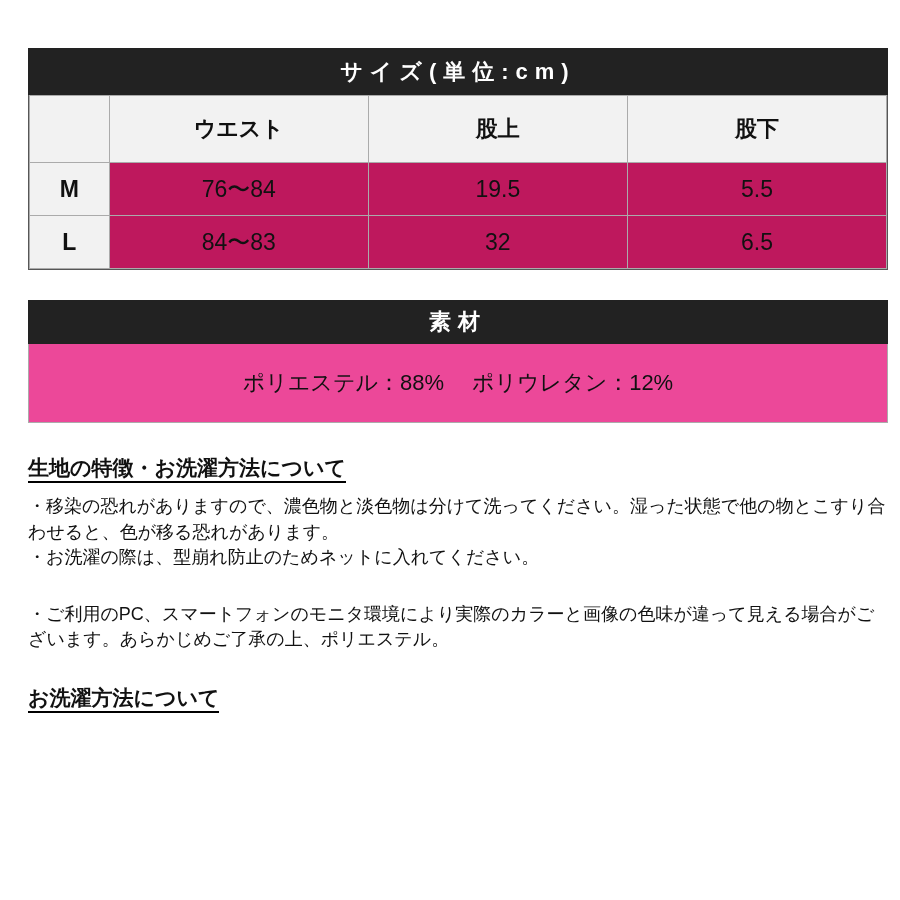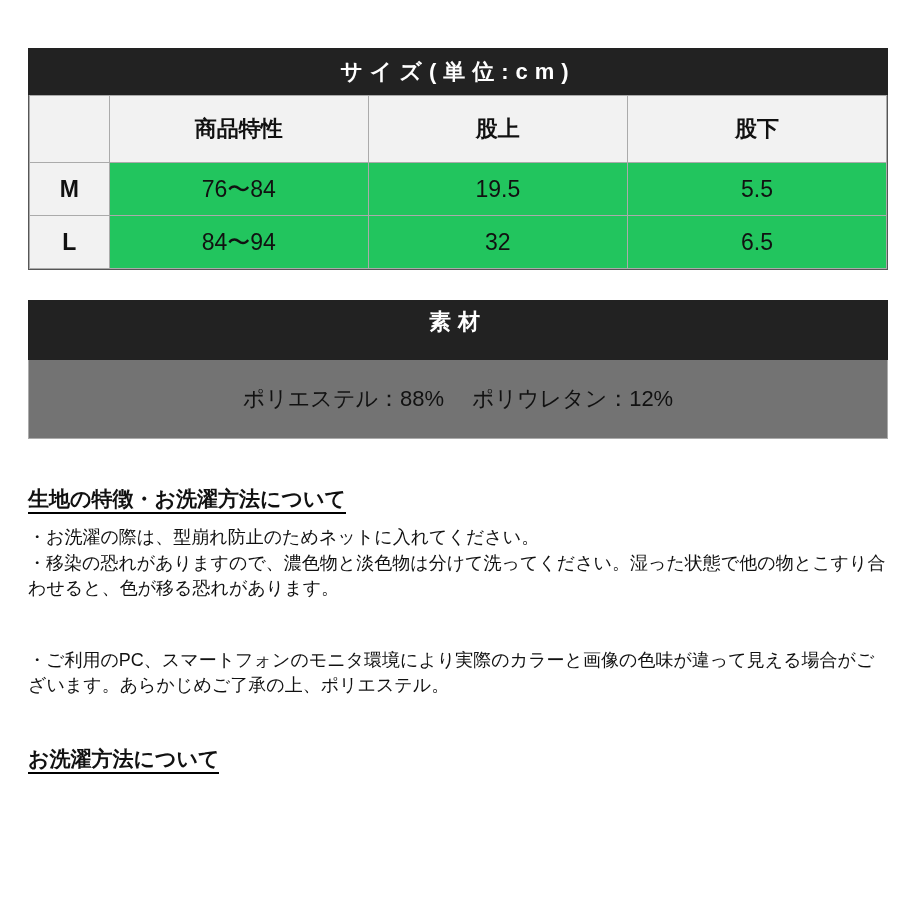--- a/index.html
+++ b/index.html
@@ -53,43 +53,43 @@
     font-size: 22px;
     font-weight: bold;
   }
   table.size-table tbody tr { height: 53px; }
   table.size-table tbody th.row-label {
     background: #f2f2f2;
     font-size: 23px;
     font-weight: bold;
   }
   table.size-table tbody td {
-    background: #22c55e;
+    background: #be185d;
     font-size: 23px;
     font-weight: normal;
   }
   
   .material-block { margin-top: 30px; }
   .material-title {
-    height: 60px;
+    height: 44px;
     line-height: 44px;
   }
   .material-body {
     border: 1px solid #ababab;
     border-top: none;
     height: 78px;
     display: flex;
     align-items: center;
     justify-content: center;
     font-size: 22px;
-    background: #737373;
+    background: #ec4899;
     white-space: pre;
   }
   
-  .text-section { margin-top: 46px; }
+  .text-section { margin-top: 31px; }
   .text-section .section-heading {
     margin: 0 0 13px 0;
     font-size: 21px;
     font-weight: bold;
     line-height: 27px;
   }
   .text-section .section-heading span {
     border-bottom: 2px solid #000000;
     padding-bottom: 2px;
   }
@@ -111,54 +111,54 @@
       <table class="size-table">
         <colgroup>
           <col class="c-label">
             <col class="c-data">
             <col class="c-data">
             <col class="c-data">
         </colgroup>
         <thead>
           <tr>
             <th></th>
-            <th>商品特性</th>
+            <th>ウエスト</th>
             <th>股上</th>
             <th>股下</th>
           </tr>
         </thead>
         <tbody>
           <tr>
             <th class="row-label">M</th>
             <td>76〜84</td>
             <td>19.5</td>
             <td>5.5</td>
           </tr>
           <tr>
             <th class="row-label">L</th>
-            <td>84〜94</td>
+            <td>84〜83</td>
             <td>32</td>
             <td>6.5</td>
           </tr>
         </tbody>
       </table>
     </div>
   </section>
 
   <section class="material-block">
     <div class="block-title material-title">素材</div>
     <div class="material-body">ポリエステル：88%　 ポリウレタン：12%</div>
   </section>
 
   <section class="text-section">
     <h2 class="section-heading">
       <span>生地の特徴・お洗濯方法について</span>
     </h2>
+    <p class="body-line">・移染の恐れがありますので、濃色物と淡色物は分けて洗ってください。湿った状態で他の物とこすり合わせると、色が移る恐れがあります。</p>
     <p class="body-line">・お洗濯の際は、型崩れ防止のためネットに入れてください。</p>
-    <p class="body-line">・移染の恐れがありますので、濃色物と淡色物は分けて洗ってください。湿った状態で他の物とこすり合わせると、色が移る恐れがあります。</p>
   </section>
 
   <section class="text-section">
     <p class="body-line">・ご利用のPC、スマートフォンのモニタ環境により実際のカラーと画像の色味が違って見える場合がございます。あらかじめご了承の上、ポリエステル。</p>
   </section>
 
   <section class="text-section">
     <h2 class="section-heading">
       <span>お洗濯方法について</span>
     </h2>

